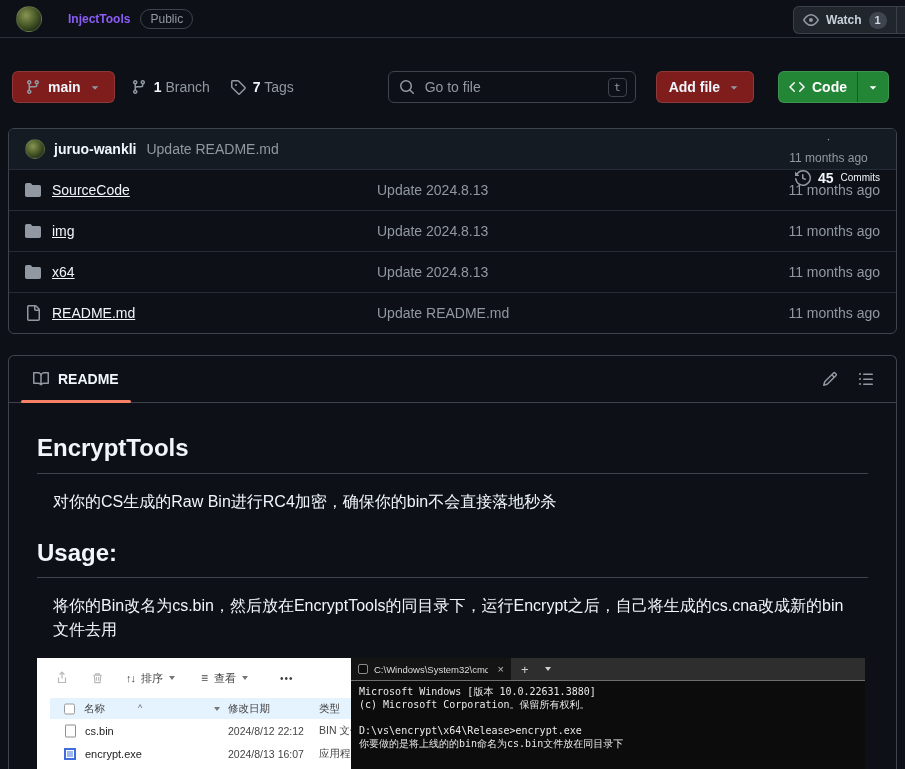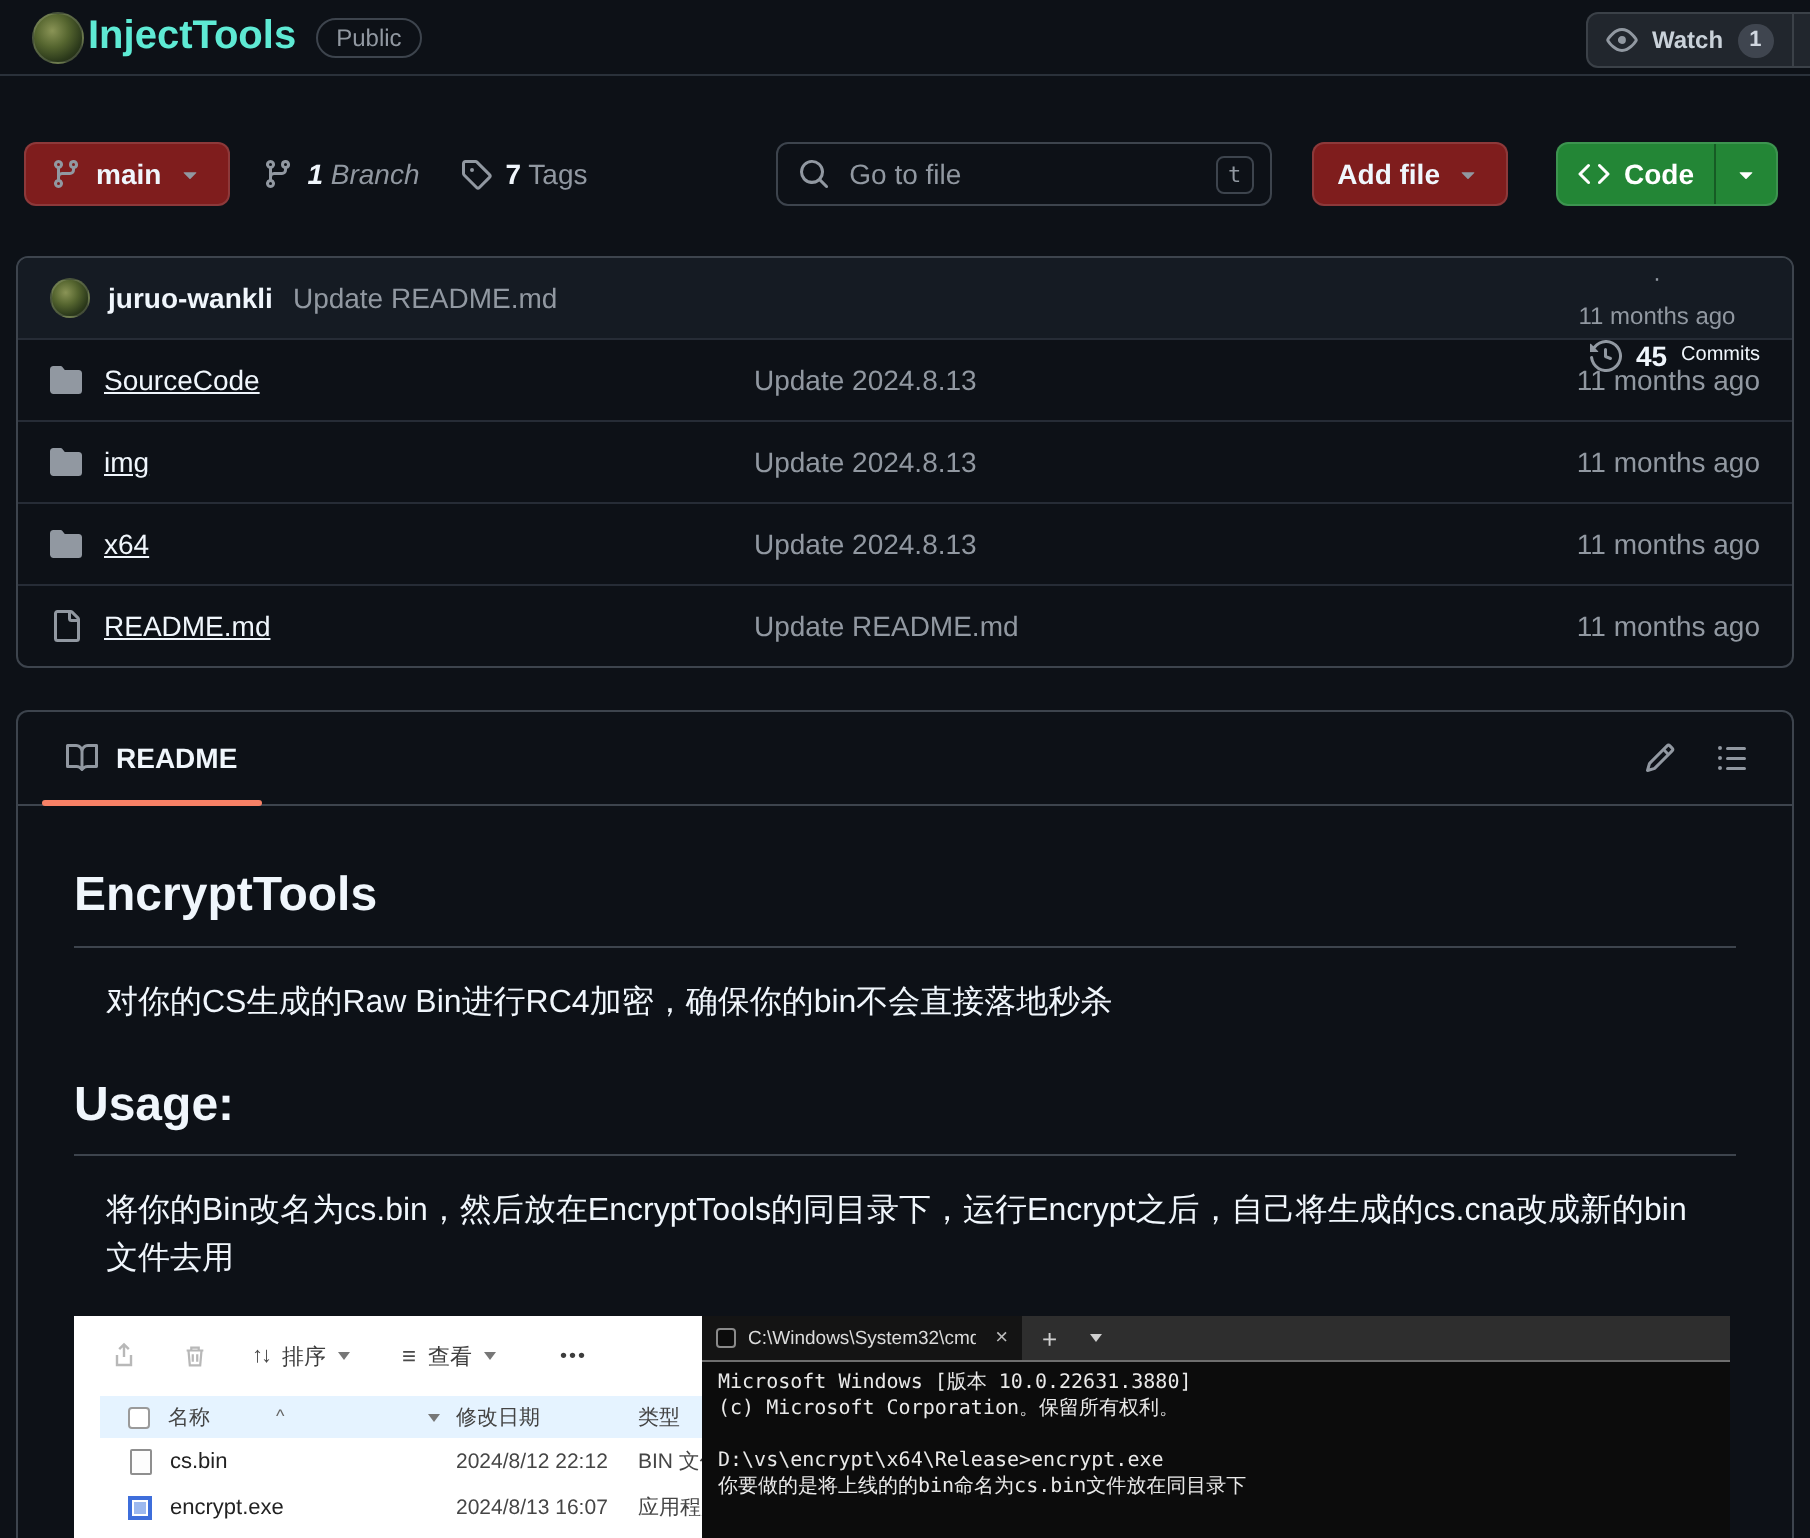--- a/index.html
+++ b/index.html
@@ -11,41 +11,41 @@
   }
   .icon { display:inline-flex; flex:none; align-items:center; justify-content:center; }
   svg { display:block; }
 
   
   .top-header { display:flex; align-items:center; height:38px; padding:0 16px;
     border-bottom:1px solid #2a313a; position:relative; }
   .avatar24 { width:26px; height:26px; border-radius:50%;
     background:radial-gradient(circle at 38% 35%, #8a9456 0%, #55652f 38%, #2c3a1b 70%, #141a0c 100%);
     border:1px solid rgba(255,255,255,.15); flex:none; }
-  .repo-title { font-size:20px; font-weight:700; color:#5eead4; margin-left:2px; }
+  .repo-title { font-size:12px; font-weight:700; color:#8b5cf6; margin-left:26px; }
   .visibility-badge { margin-left:10px; font-size:12px; color:#9198a1; border:1px solid #3d444d;
     border-radius:999px; padding:1px 9px; line-height:16px; }
   .watch-btn { position:absolute; top:6px; left:793px; height:28px; display:flex; align-items:stretch;
     background:#21262d; border:1px solid rgba(240,246,252,.13); border-radius:6px;
     color:#c9d1d9; font-size:12px; font-weight:700; }
   .watch-main { display:flex; align-items:center; gap:7px; padding:0 9px; }
   .count-pill { background:rgba(110,118,129,.4); border-radius:999px; padding:0 6px;
     font-size:11px; line-height:17px; font-weight:700; color:#d1d7e0; }
   .watch-caret { display:flex; align-items:center; padding:0 7px;
     border-left:1px solid rgba(240,246,252,.13); color:#9198a1; }
 
   
   .toolbar { display:flex; align-items:center; margin:33px 16px 0 12px; height:32px; }
   .gh-btn { display:flex; align-items:center; gap:7px; background:#7f1d1d;
     border:1px solid rgba(240,246,252,.13); border-radius:6px; height:32px; padding:0 12px;
     font-size:14px; font-weight:700; color:#f0f6fc; }
   .gh-btn .muted-caret { color:#9198a1; }
   .stat-link { display:flex; align-items:center; gap:7px; color:#9198a1; font-size:14px; }
   .stat-link b { color:#f0f6fc; font-weight:700; }
-  .branches-link { margin-left:16px;font-style:italic; }
+  .branches-link { margin-left:16px; }
   .tags-link { margin-left:20px; }
   .goto-file { margin-left:auto; display:flex; align-items:center; gap:8px;
     border:1px solid #3d444d; border-radius:6px; height:32px; padding:0 8px 0 10px; width:248px;
     color:#9198a1; }
   .goto-file input { flex:1; min-width:0; background:transparent; border:none; outline:none;
     color:#f0f6fc; font-size:14px; font-family:"Liberation Sans", sans-serif; }
   .goto-file input::placeholder { color:#9198a1; }
   .kbd-hint { border:1px solid #3d444d; border-radius:4px; font-size:11px; line-height:17px;
     padding:0 5px; color:#9198a1; font-family:"DejaVu Sans Mono", monospace; }
   .add-file-btn { margin-left:20px; }

